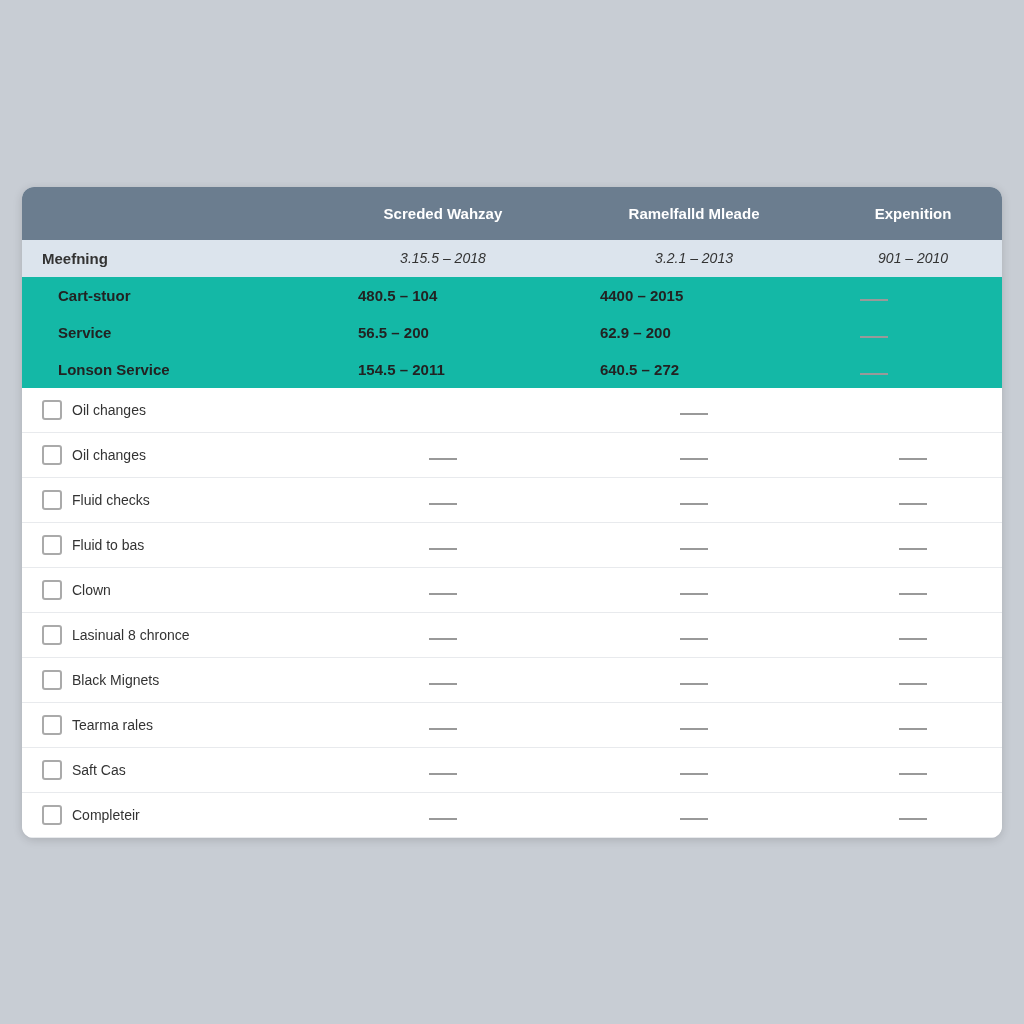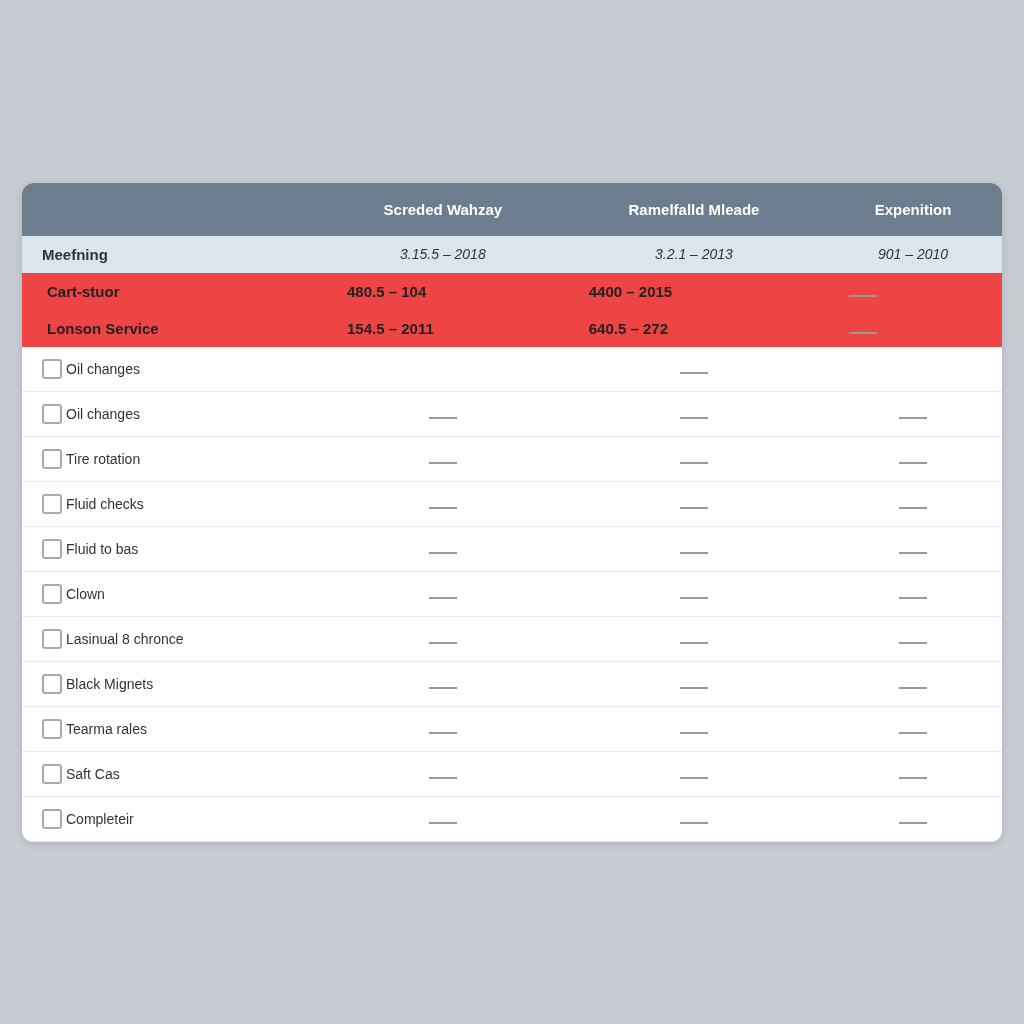--- a/index.html
+++ b/index.html
@@ -30,24 +30,24 @@
       font-size: 15px;
       padding: 18px 20px;
       text-align: center;
     }
     thead tr th:first-child {
       text-align: left;
       width: 300px;
     }
     
     .row-section td {
-      background: #ef4444;
+      background: #14b8a6;
       font-weight: 700;
       font-size: 15px;
-      padding: 10px 25px;
+      padding: 10px 36px;
       color: #222;
     }
     
     .row-meefning td {
       background: #dce4ed;
       font-style: italic;
       font-size: 14px;
       color: #333;
       padding: 10px 20px;
       text-align: center;
@@ -66,21 +66,21 @@
       color: #333;
       text-align: center;
       border-bottom: 1px solid #e8eaed;
     }
     .row-checkbox td:first-child {
       text-align: left;
     }
     .checkbox-label {
       display: flex;
       align-items: center;
-      gap: 4px;
+      gap: 10px;
     }
     .checkbox-box {
       width: 20px;
       height: 20px;
       border: 2px solid #aaa;
       border-radius: 3px;
       flex-shrink: 0;
       background: #fff;
     }
     .dash {
@@ -114,20 +114,26 @@
       <td>3.2.1 – 2013</td>
       <td>901 – 2010</td>
     </tr>
         <tr class="row-section">
       <td>Cart-stuor</td>
       <td>480.5 – 104</td>
       <td>4400 – 2015</td>
       <td><span class="dash"></span></td>
     </tr>
         <tr class="row-section">
+      <td>Service</td>
+      <td>56.5 – 200</td>
+      <td>62.9 – 200</td>
+      <td><span class="dash"></span></td>
+    </tr>
+        <tr class="row-section">
       <td>Lonson Service</td>
       <td>154.5 – 2011</td>
       <td>640.5 – 272</td>
       <td><span class="dash"></span></td>
     </tr>
         <tr class="row-checkbox">
       <td>
         <div class="checkbox-label">
           <div class="checkbox-box"></div>
           <span>Oil changes</span>
@@ -135,31 +141,20 @@
       </td>
       <td></td>
       <td><span class="dash"></span></td>
       <td></td>
     </tr>
         <tr class="row-checkbox">
       <td>
         <div class="checkbox-label">
           <div class="checkbox-box"></div>
           <span>Oil changes</span>
-        </div>
-      </td>
-      <td><span class="dash"></span></td>
-      <td><span class="dash"></span></td>
-      <td><span class="dash"></span></td>
-    </tr>
-        <tr class="row-checkbox">
-      <td>
-        <div class="checkbox-label">
-          <div class="checkbox-box"></div>
-          <span>Tire rotation</span>
         </div>
       </td>
       <td><span class="dash"></span></td>
       <td><span class="dash"></span></td>
       <td><span class="dash"></span></td>
     </tr>
         <tr class="row-checkbox">
       <td>
         <div class="checkbox-label">
           <div class="checkbox-box"></div>

